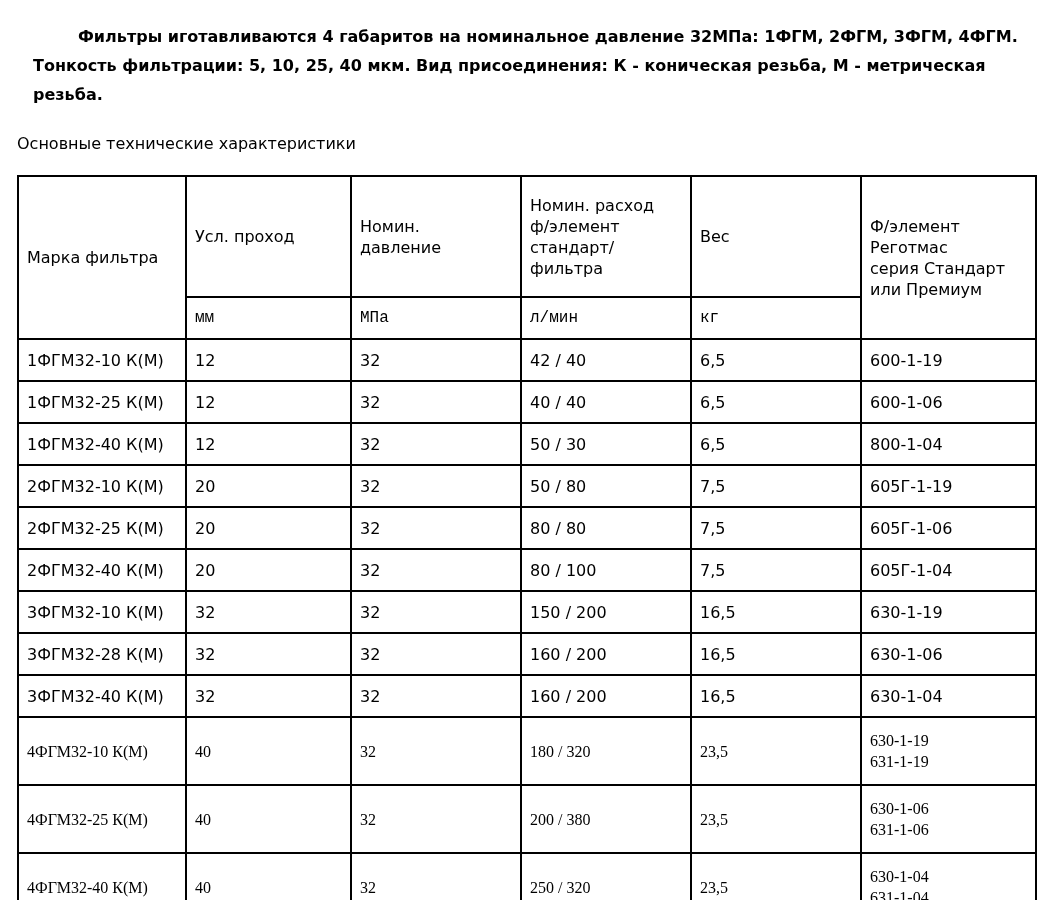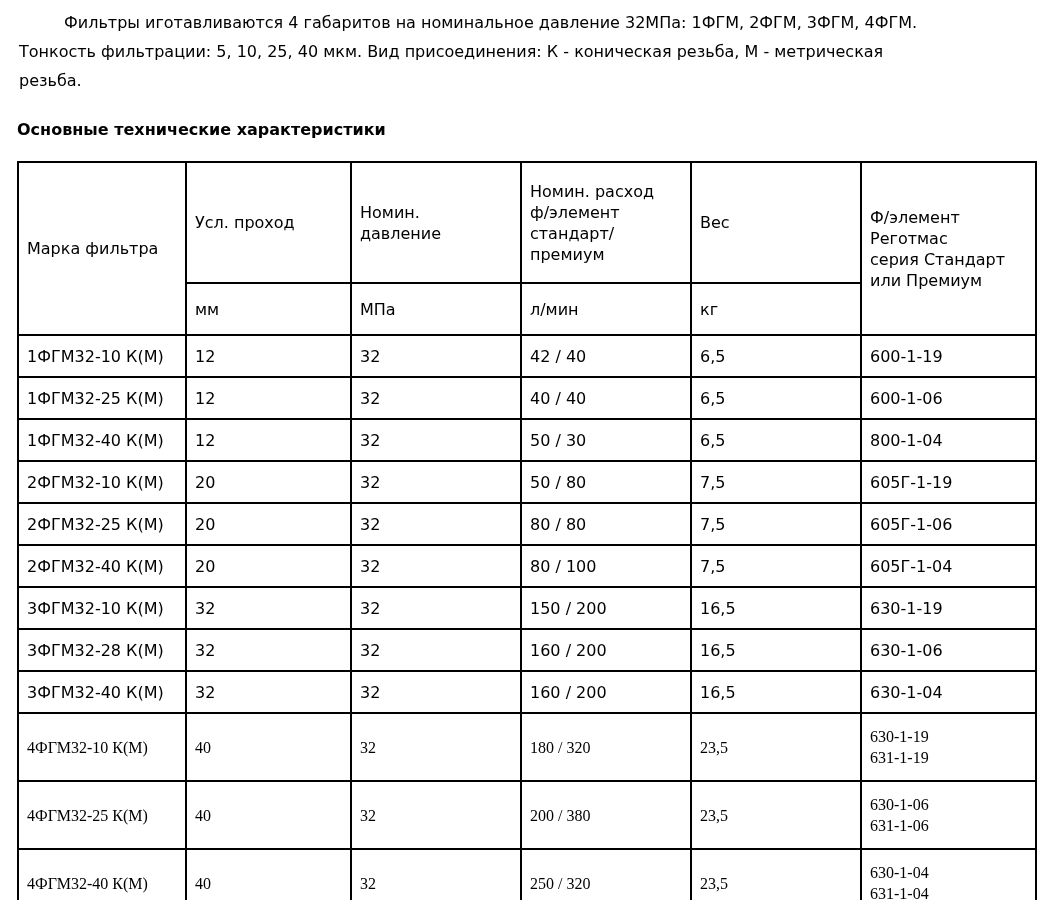--- a/index.html
+++ b/index.html
@@ -12,49 +12,50 @@
   }
   body {
     font-family: "DejaVu Sans", "Liberation Sans", sans-serif;
     font-size: 16px;
     color: #000000;
   }
   .page {
     padding: 6px 16px 0 17px;
   }
   .intro {
-    margin: 2px;
+    margin: 16px;
     line-height: 29px;
     white-space: pre-line;
     text-indent: 45px;
+    font-weight: bold;
   }
   .section-title {
     margin: 25px 0 21px 0;
     line-height: 20px;
-    font-weight: bold;
+    font-weight: normal;
     font-size: 16px;
   }
   table.spec-table {
     border-collapse: collapse;
     table-layout: fixed;
     width: 1018px;
   }
   .spec-table th, .spec-table td {
     border: 2px solid #000000;
     padding: 9px 8px;
     font-weight: normal;
     text-align: left;
     vertical-align: middle;
     white-space: pre-line;
     line-height: 21px;
     font-size: 16px;
     overflow: hidden;
   }
   .spec-table tr.header-main { height: 121px; }
-  .spec-table tr.header-units { height: 52px; }
+  .spec-table tr.header-units { height: 42px; font-family: Liberation Mono, monospace; }
   .spec-table tbody tr { height: 42px; }
   .spec-table tbody tr.tall { height: 68px; font-family: Liberation Serif, serif; }
 </style>
 </head>
 <body>
 
 <div class="page">
 
   <p class="intro">Фильтры иготавливаются 4 габаритов на номинальное давление 32МПа: 1ФГМ, 2ФГМ, 3ФГМ, 4ФГМ.
 Тонкость фильтрации: 5, 10, 25, 40 мкм. Вид присоединения: К - коническая резьба, М - метрическая
@@ -73,21 +74,21 @@
     </colgroup>
     <thead>
       <tr class="header-main">
         <th rowspan="2">Марка фильтра</th>
         <th>Усл. проход</th>
         <th>Номин.
 давление</th>
         <th>Номин. расход
 ф/элемент
 стандарт/
-премиум</th>
+фильтра</th>
         <th>Вес</th>
         <th rowspan="2">Ф/элемент
 Реготмас
 серия Стандарт
 или Премиум</th>
       </tr>
       <tr class="header-units">
         <th>мм</th>
         <th>МПа</th>
         <th>л/мин</th>

